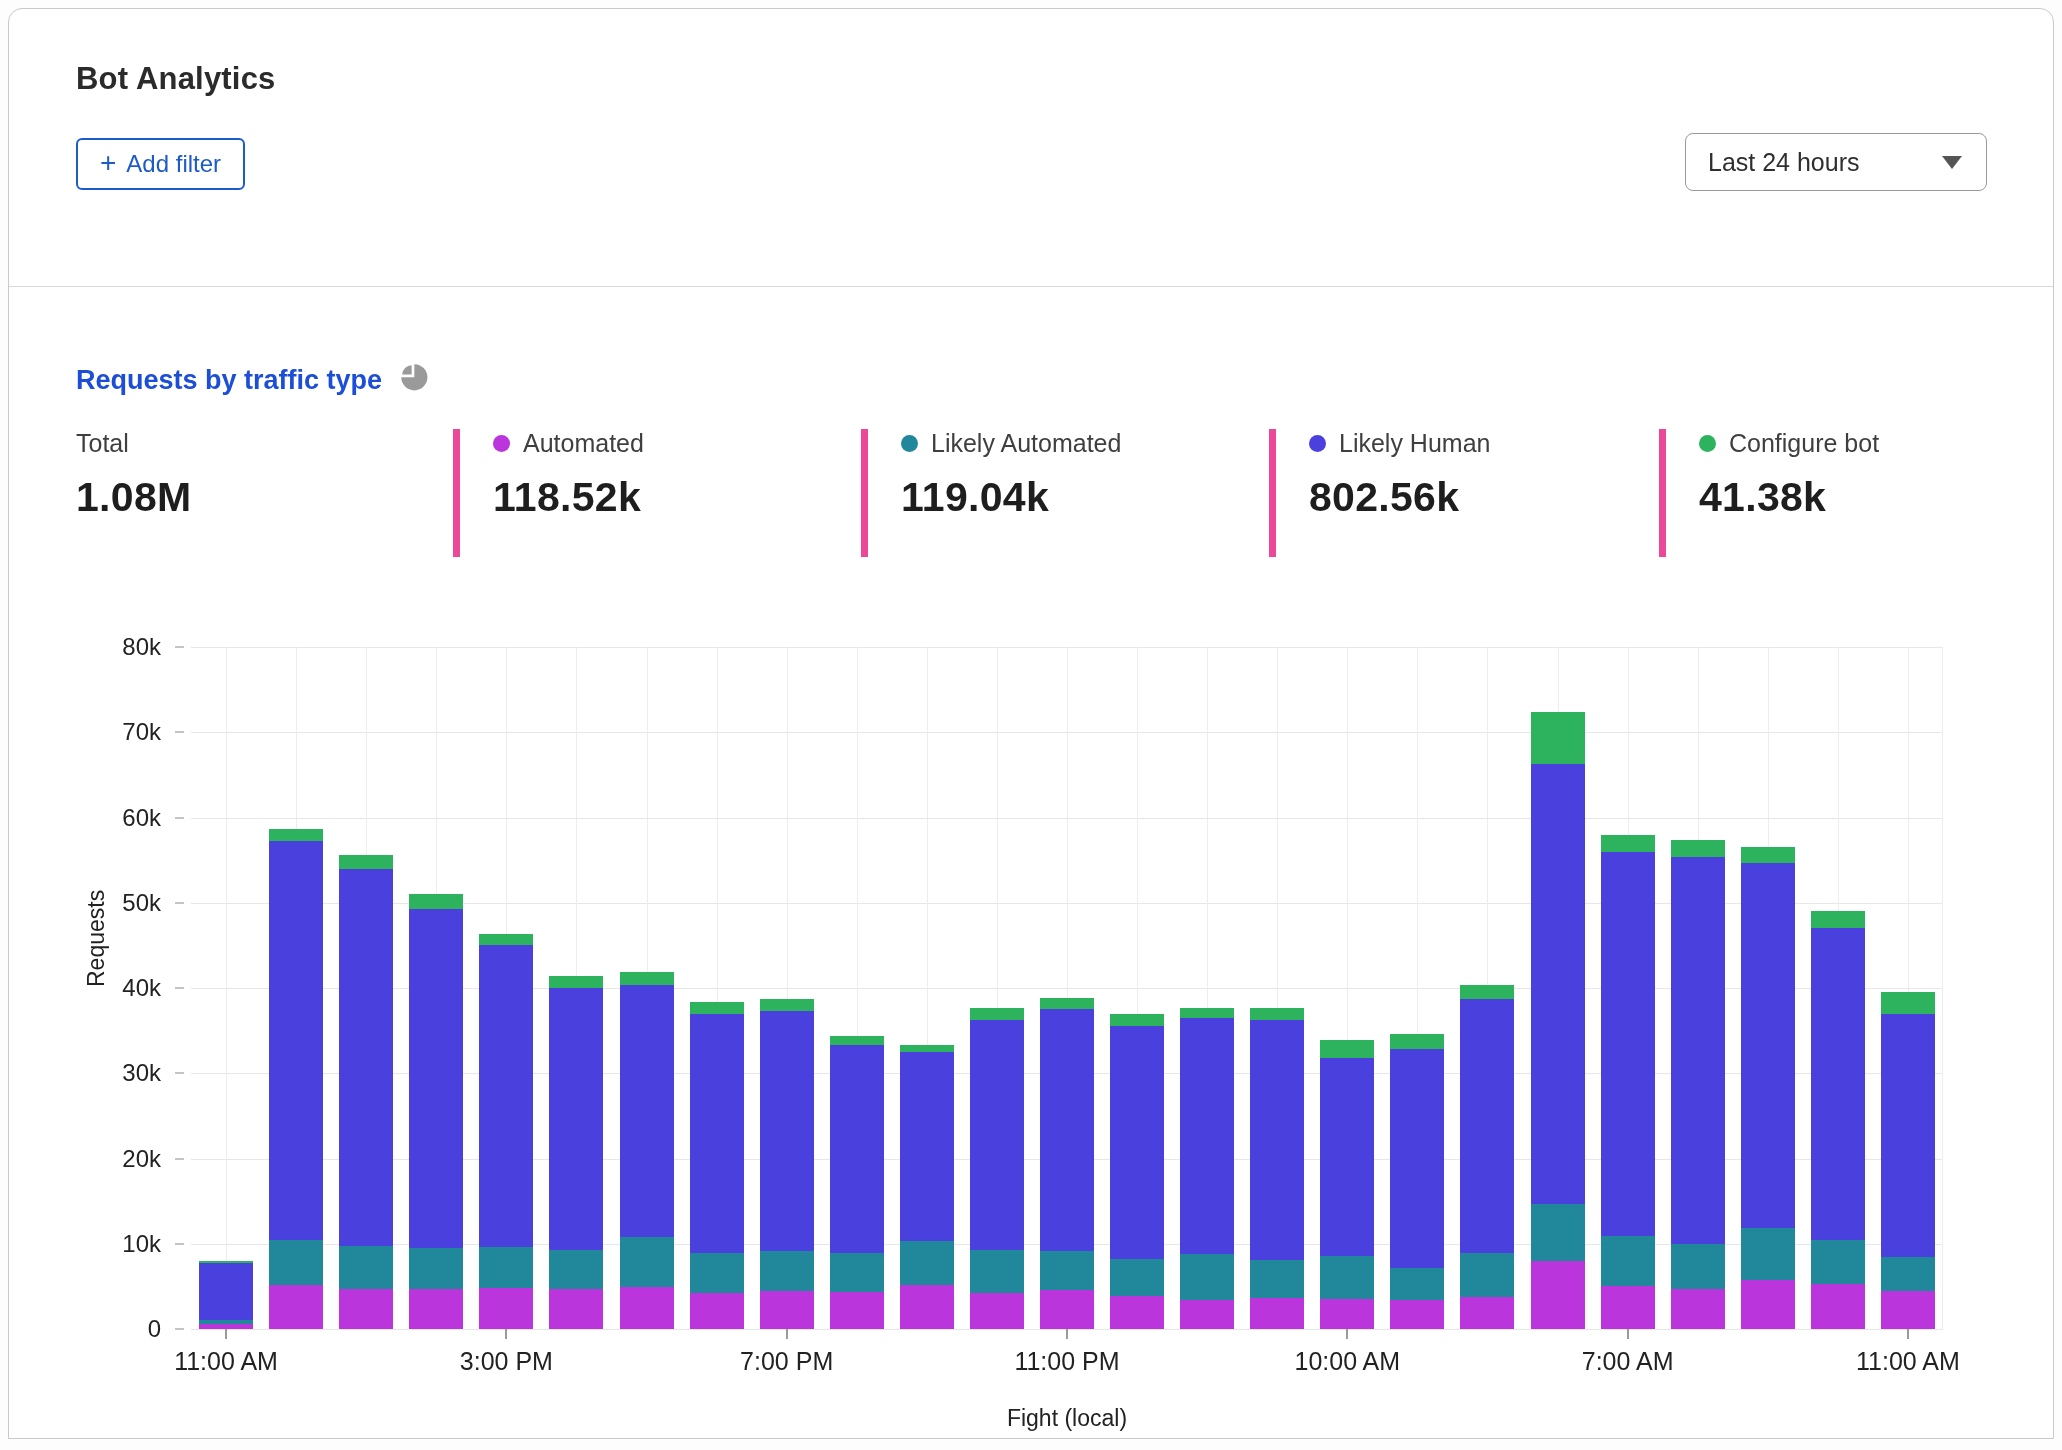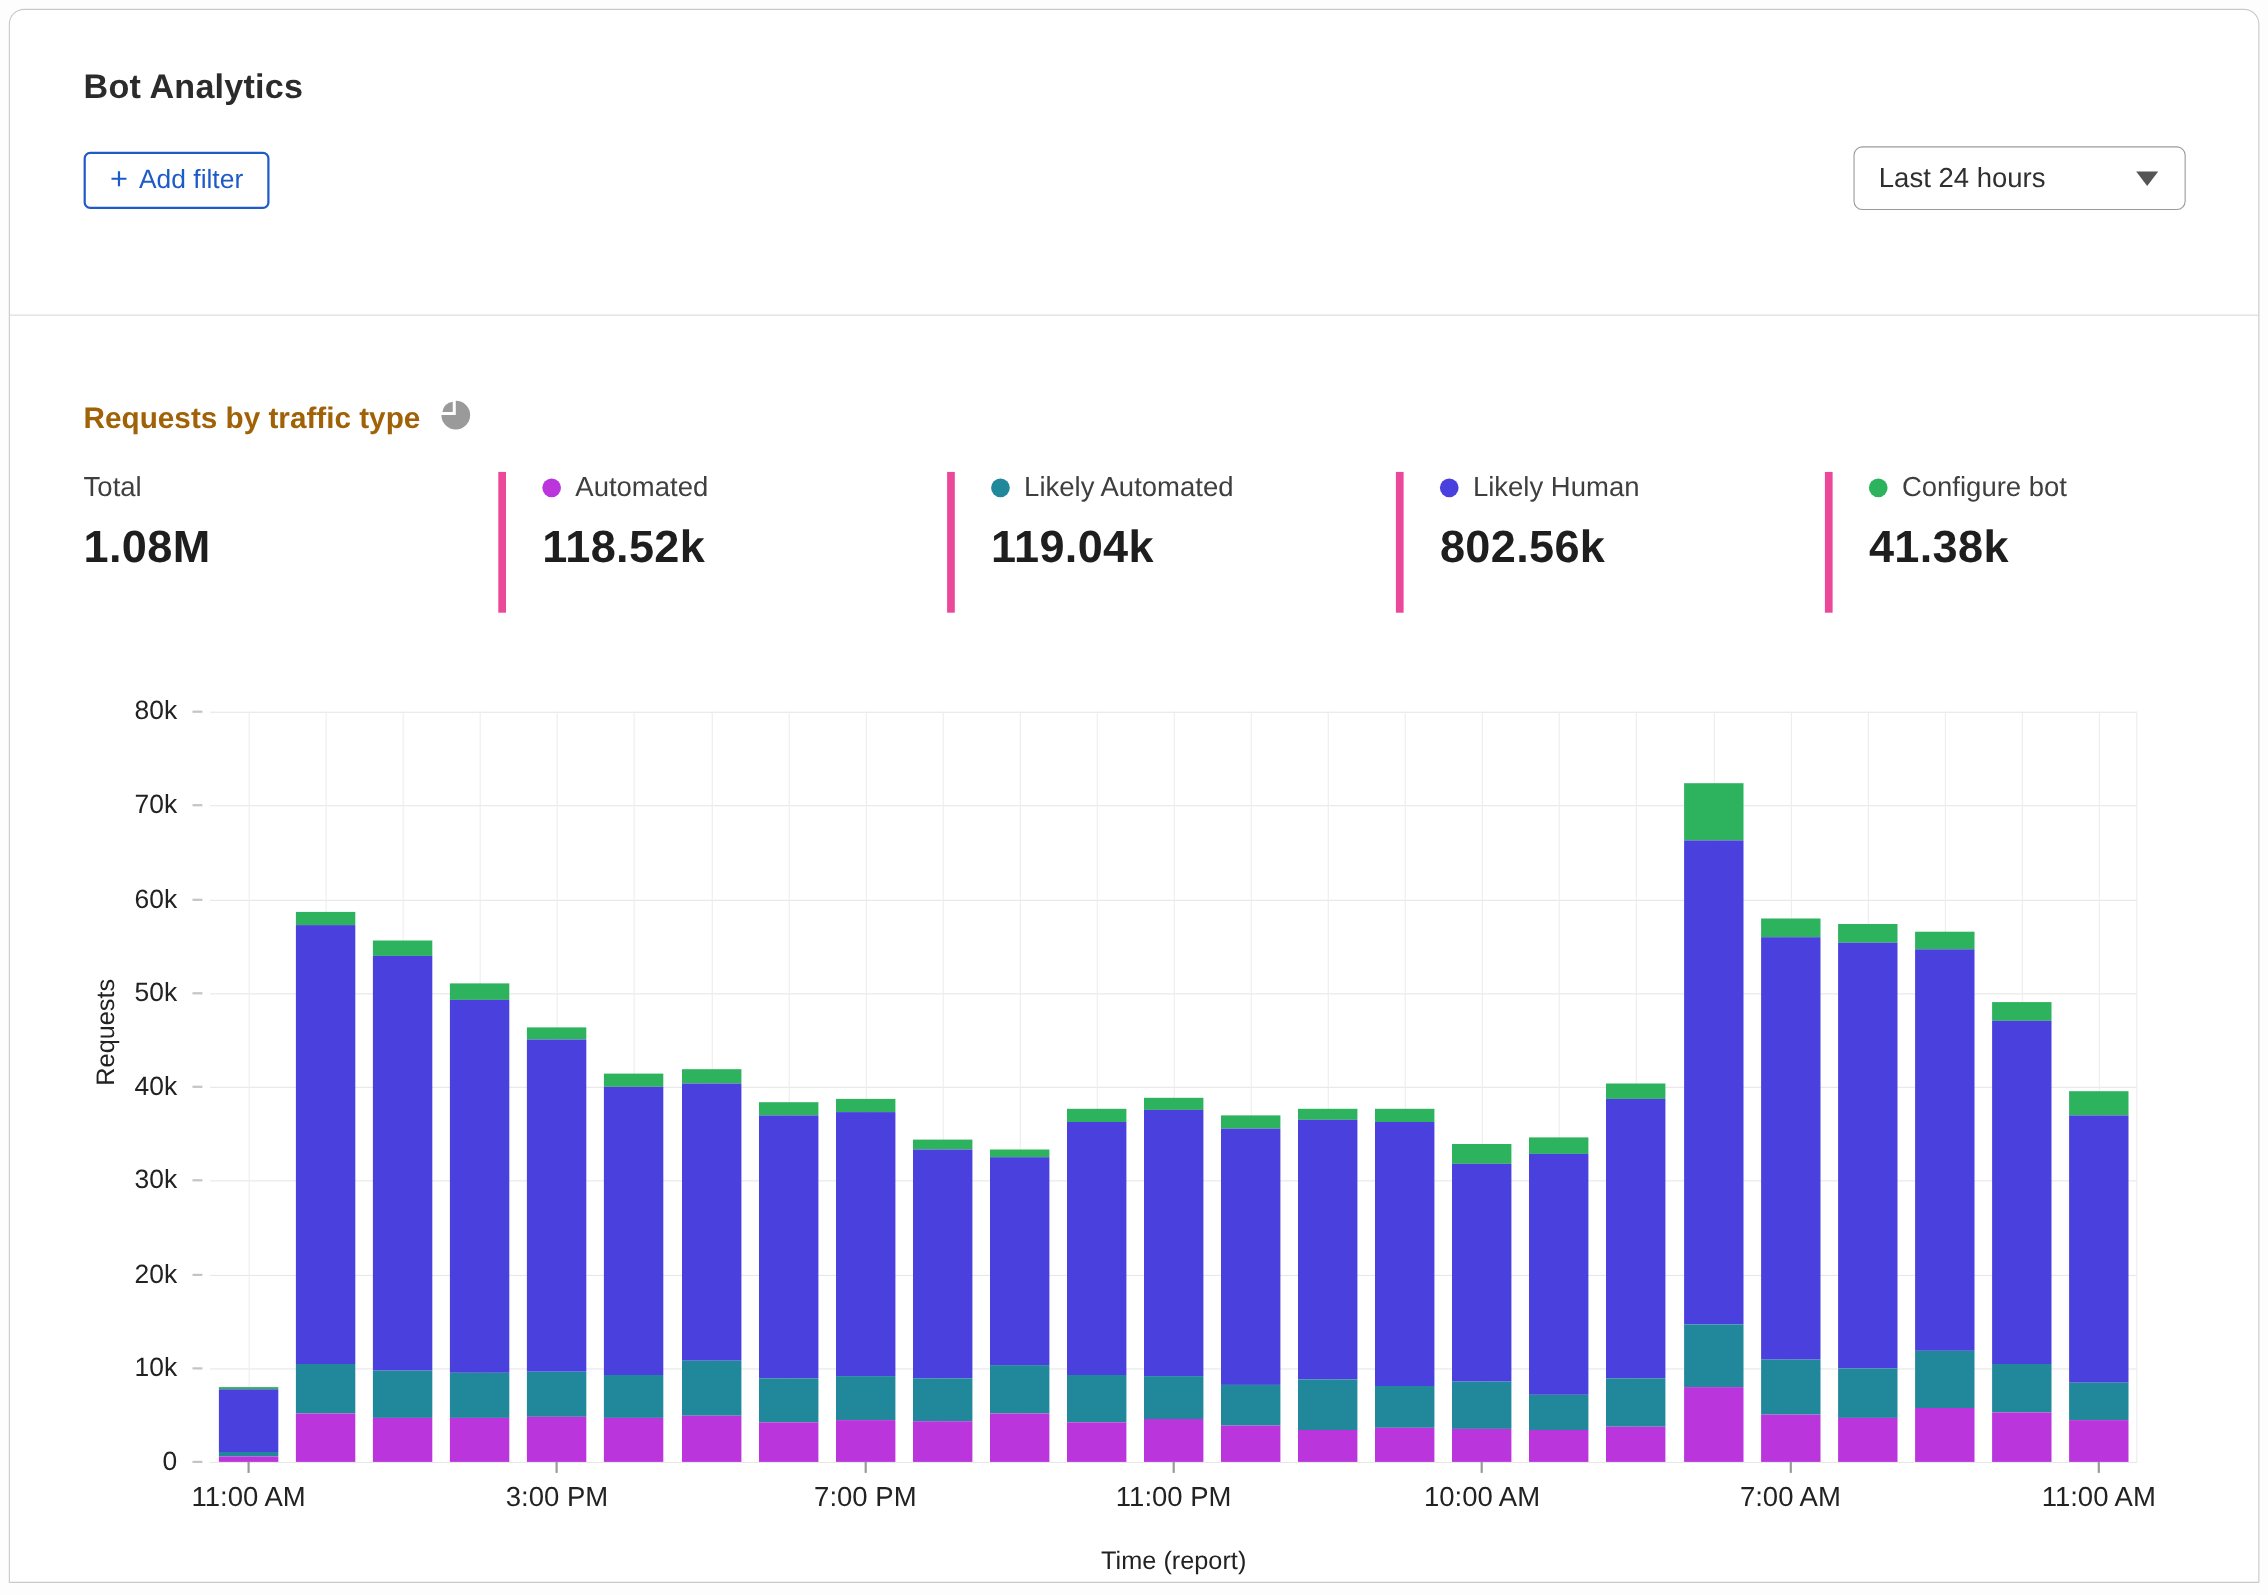--- a/index.html
+++ b/index.html
@@ -23,21 +23,21 @@
   .range-select {
     position:absolute; right:66px; top:124px; width:302px; height:58px;
     background:#fff; border:1px solid #9a9a9a; border-radius:8px;
     display:flex; align-items:center; justify-content:space-between;
     padding:0 24px 0 22px; font-size:25px; color:#2f2f2f; cursor:pointer;
   }
   .caret { width:0; height:0; border-left:10px solid transparent; border-right:10px solid transparent; border-top:13px solid #555; }
   .header-divider { position:absolute; left:0; top:277px; width:100%; border-top:1px solid #d9d9d9; }
   
   .section-row { position:absolute; left:67px; top:352px; display:flex; align-items:center; gap:16px; }
-  .section-title { font-size:27px; font-weight:700; color:#a16207; }
+  .section-title { font-size:27px; font-weight:700; color:#1d4ed8; }
   
   .stats { position:absolute; left:0; top:420px; width:100%; height:128px; }
   .stat-col { position:absolute; top:0; height:128px; }
   .stat-col.divided { border-left:7px solid #ec4899; }
   .stat-inner { padding-left:0; }
   .stat-label-row { display:flex; align-items:center; gap:13px; font-size:25px; color:#3f3f3f; }
   .dot { width:17px; height:17px; border-radius:50%; flex:0 0 auto; }
   .stat-value { margin-top:16px; font-size:41px; font-weight:700; color:#1e1e1e; letter-spacing:.3px; }
   
   .chart { position:absolute; left:0; top:638px; width:100%; height:790px; }
@@ -396,16 +396,16 @@
         <div class="xlabel" style="left: 485.68px;">7:00 PM</div>
         <div class="xtick" style="left: 875px;"></div>
         <div class="xlabel" style="left: 766px;">11:00 PM</div>
         <div class="xtick" style="left: 1155.32px;"></div>
         <div class="xlabel" style="left: 1046.32px;">10:00 AM</div>
         <div class="xtick" style="left: 1435.64px;"></div>
         <div class="xlabel" style="left: 1326.64px;">7:00 AM</div>
         <div class="xtick" style="left: 1715.96px;"></div>
         <div class="xlabel" style="left: 1606.96px;">11:00 AM</div>
       </div>
-    <div class="xaxis-title">Time (report)</div>
+    <div class="xaxis-title">Fight (local)</div>
   </div>
 
 </div>
 
 </body></html>

